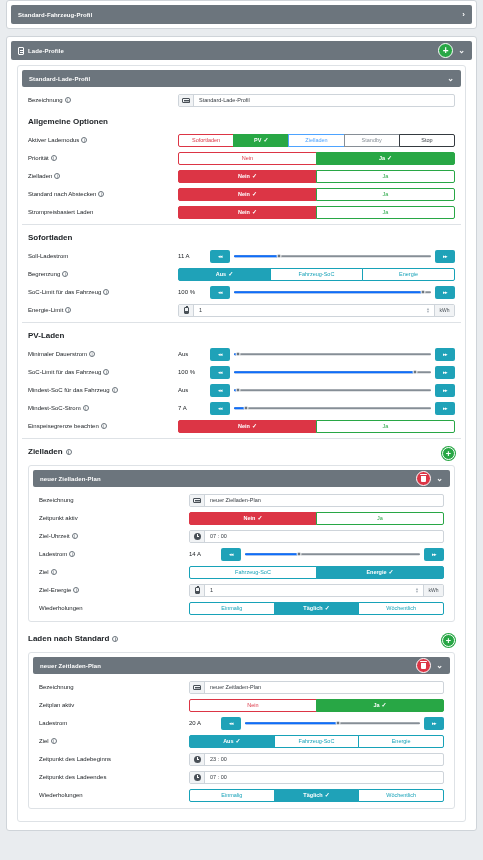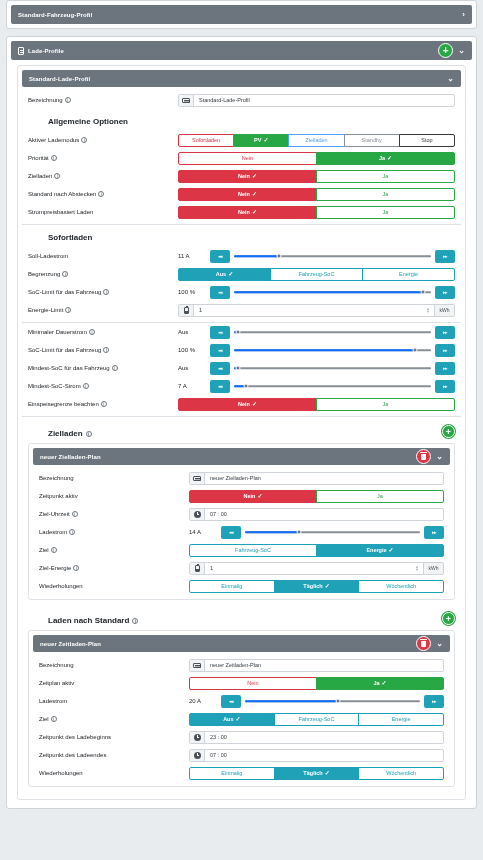--- a/index.html
+++ b/index.html
@@ -76,21 +76,21 @@
     border:1px solid #ffffff;
     display:flex;align-items:center;justify-content:center;
     box-shadow:0 0 0 1px #28a745;
   }
   .add-circle .plus{ color:#fff;font-size:9px;line-height:8px;font-weight:bold; }
 
   
   .sect-title{
     font-size:8px; font-weight:bold; color:#212529;
     padding:8px 0 5px 6px;
-    display:flex; align-items:flex-end; gap:3px;margin-left:20px;
+    display:flex; align-items:flex-start; gap:3px;
   }
   .sect-title.with-btn{ justify-content:space-between; padding-right:6px; }
   .hr{ height:1px; background:#dee2e6; margin:3px 0 0; }
 
   
   .row{
     display:flex; align-items:center;
     min-height:18px;
     padding:2px 6px;
   }
@@ -428,20 +428,23 @@
                 </span>
               <span class="val">1</span>
               <span class="spin">▲<br>▼</span>
               <span class="suf">kWh</span>
             </span>
           </span>
         </div>
 
         <div class="hr"></div>
 
+        <div class="sect-title">
+          <span>PV-Laden</span>
+        </div>
 
         <div class="row">
           <span class="lbl">
             <span>Minimaler Dauerstrom</span>
             <i class="info">i</i>
           </span>
           <span class="ctl">
             <span class="sl-val">Aus</span>
             <span class="stepbtn">◂◂</span>
             <span class="track-wrap">

